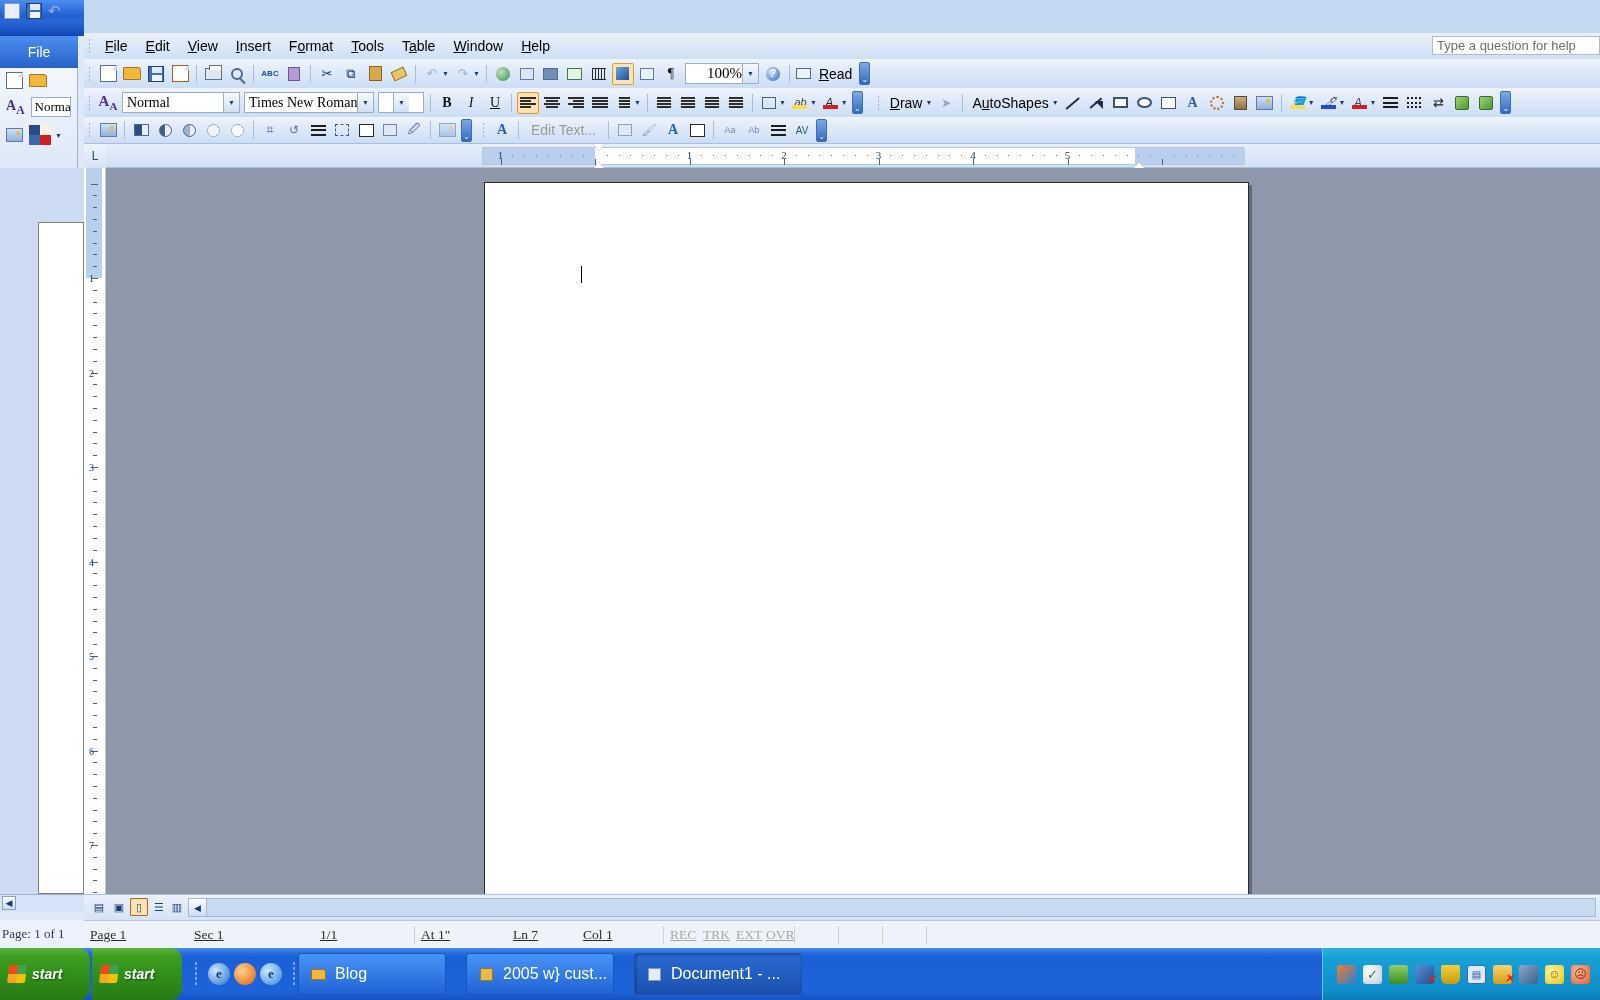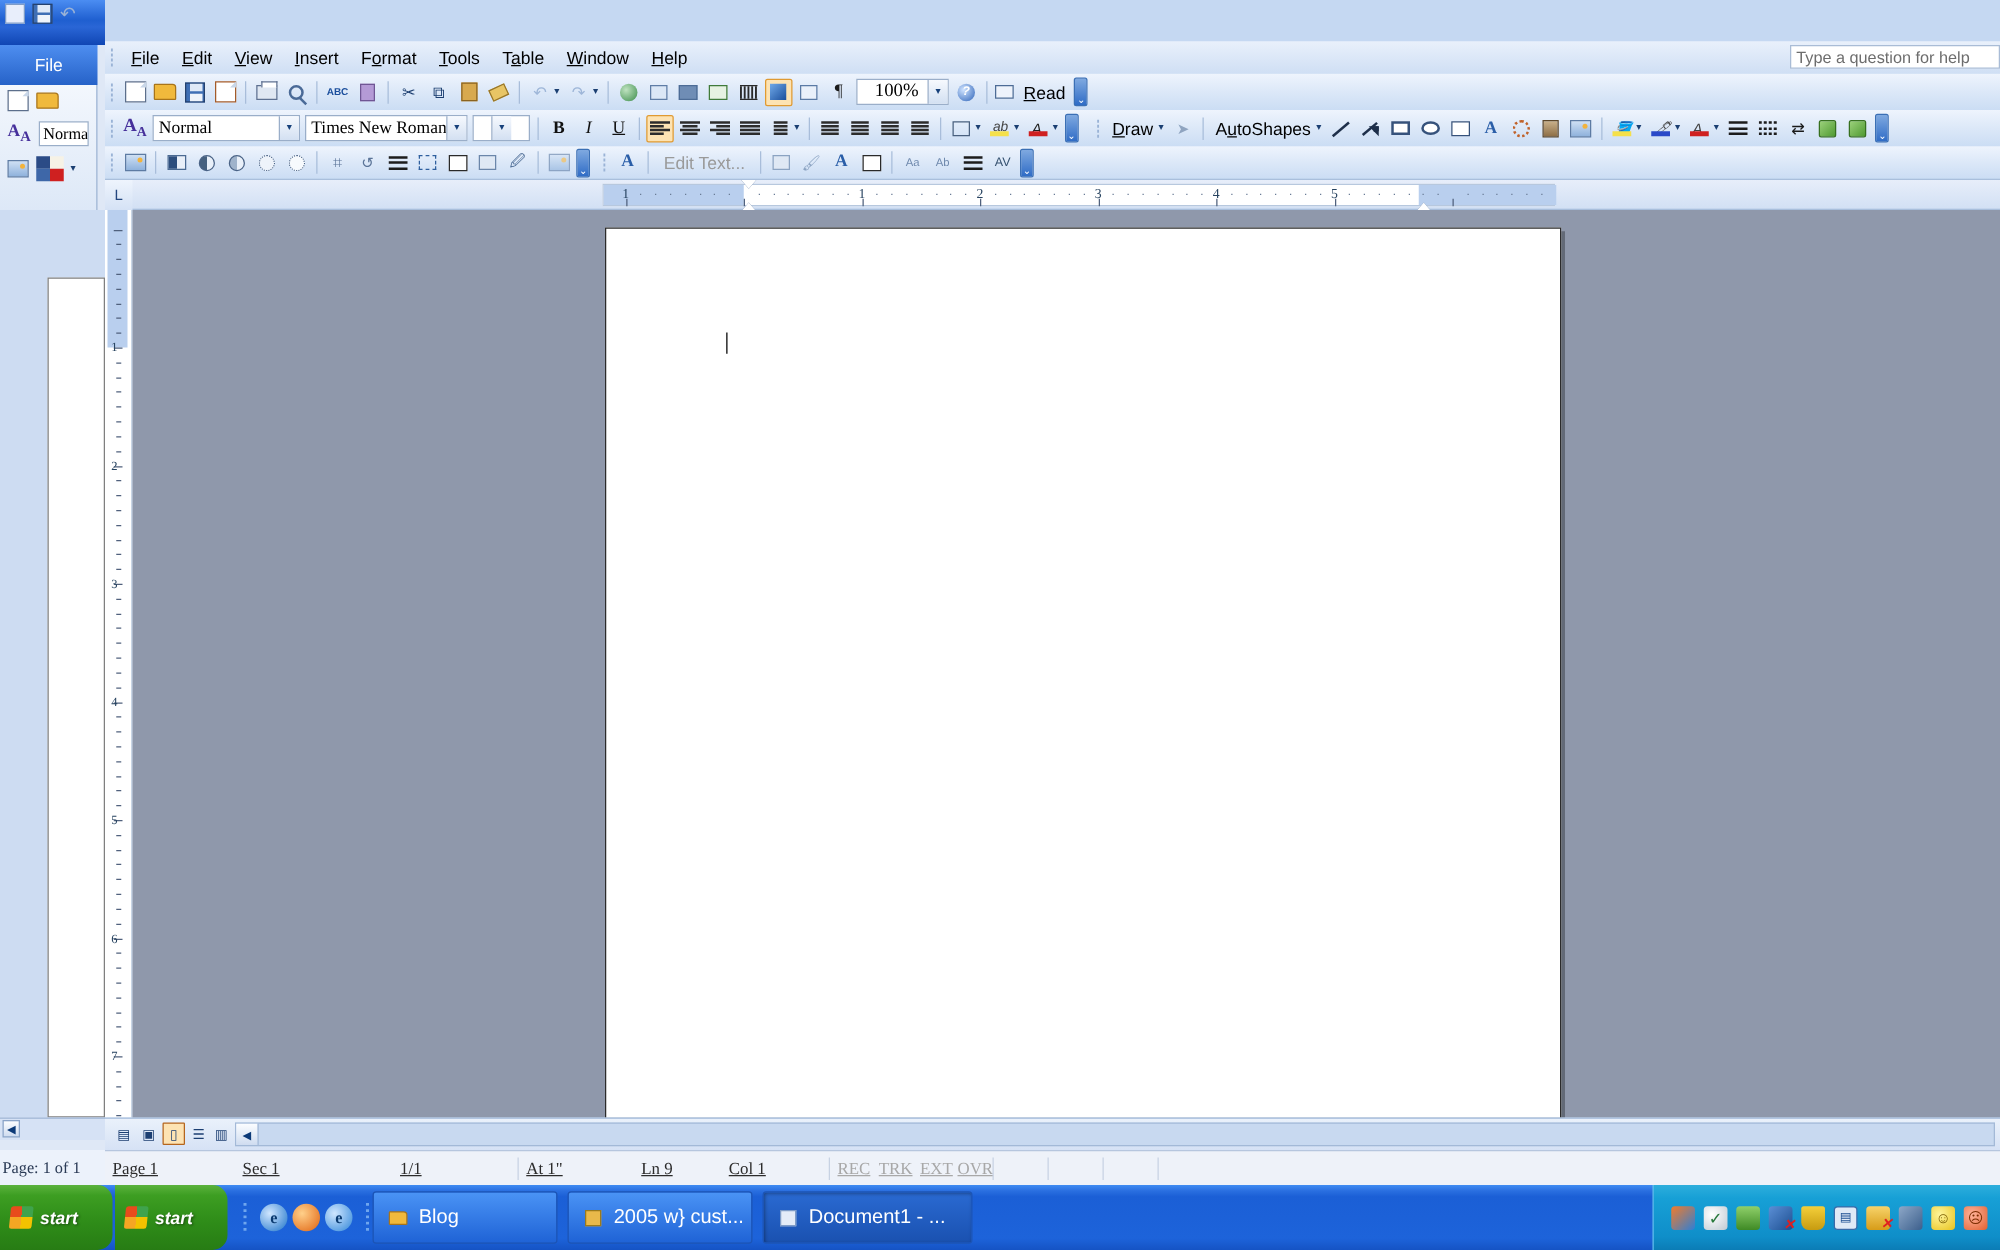--- a/index.html
+++ b/index.html
@@ -139,21 +139,21 @@
   }
   .combo .dd {
     width:16px; height:19px; border-left:1px solid #9aaec9;
     background:linear-gradient(to bottom,#f6f9fe,#d3e0f2);
     display:flex; align-items:center; justify-content:center; font-size:7px; color:#16407a;
   }
   .c-style { width:118px; }
   .c-font  { width:130px; }
   .c-size  { width:46px;flex-direction:column; }
   .c-zoom  { width:74px; }
-  .c-zoom .val { text-align:center; padding-left:7px; font-size:15px; }
+  .c-zoom .val { text-align:right; padding-left:7px; font-size:15px; }
   .tlabel {
     font-size:14px; color:#000; padding:0 5px; white-space:nowrap;
     font-family:"Liberation Sans", sans-serif;
   }
 
   
   .ic { width:17px; height:17px; position:relative; }
   .pg { background:#fff; border:1px solid #5c6f8c; }
   .pg::after { content:""; position:absolute; right:-1px; top:-1px; border-width:0 0 5px 5px; border-style:solid; border-color:transparent transparent #c8d6e8 transparent; }
   .fldr { width:18px; height:13px; background:#f0b93c; border:1px solid #a8741a; border-radius:1px 3px 1px 1px; }
@@ -312,21 +312,21 @@
   .startbtn .stext {
     color:#fff; font-size:14px; font-style:italic; font-weight:bold;
     text-shadow:1px 1px 2px rgba(0,0,0,.45); font-family:"Liberation Sans", sans-serif;
   }
   .qlaunch { position:absolute; top:0; height:52px; display:flex; align-items:center; gap:4px; }
   .qgrip { width:4px; height:26px; background-image:radial-gradient(#6fa6ee 1px, transparent 1px); background-size:4px 5px; margin:0 6px; }
   .qicon { width:22px; height:22px; border-radius:50%; display:flex; align-items:center; justify-content:center; font-size:13px; font-weight:bold; color:#fff; }
   .q-ie  { background:radial-gradient(circle at 35% 35%,#cfe6ff,#1d73c9); color:#0a3a70; font-family:"Liberation Serif", serif; }
   .q-ff  { background:radial-gradient(circle at 35% 35%,#ffd08a,#e0620f); }
   .q-ie2 { background:radial-gradient(circle at 35% 35%,#cfe6ff,#2f86d8); color:#0a3a70; font-family:"Liberation Serif", serif; }
-  .tbtns { position:absolute; top:5px; display:flex; gap:8px; }
+  .tbtns { position:absolute; top:5px; display:flex; gap:20px; }
   .tbi {
     height:42px; display:flex; align-items:center; gap:8px; padding:0 10px;
     border-radius:3px; color:#fff; font-size:16px;
     background:linear-gradient(to bottom,#4a93f5,#1f63d6);
     border:1px solid #1c54b4;
     font-family:"Liberation Sans", sans-serif; white-space:nowrap; overflow:hidden;
   }
   .tbi.active {
     background:linear-gradient(to bottom,#2a6ad2,#1a51b0);
     box-shadow:inset 1px 1px 3px rgba(0,0,0,.35);
@@ -951,21 +951,21 @@
         <span class="hthumb-left">◀</span>
       </div>
     </div>
 
     <div class="statusbar">
       <span class="st" style="width:104px;">Page 1</span>
       <span class="st" style="width:126px;">Sec 1</span>
       <span class="st" style="width:100px;">1/1</span>
       <span class="stsep"></span>
       <span class="st" style="width:92px;">At 1"</span>
-      <span class="st" style="width:70px;">Ln 9</span>
+      <span class="st" style="width:70px;">Ln 7</span>
       <span class="st" style="width:86px;">Col 1</span>
       <span class="stsep"></span>
       <span class="st dim" style="width:33px;">REC</span>
       <span class="st dim" style="width:33px;">TRK</span>
       <span class="st dim" style="width:30px;">EXT</span>
       <span class="st dim" style="width:34px;">OVR</span>
       <span class="stbox"></span>
       <span class="stbox"></span>
       <span class="stbox"></span>
       <span class="stbox"></span>

